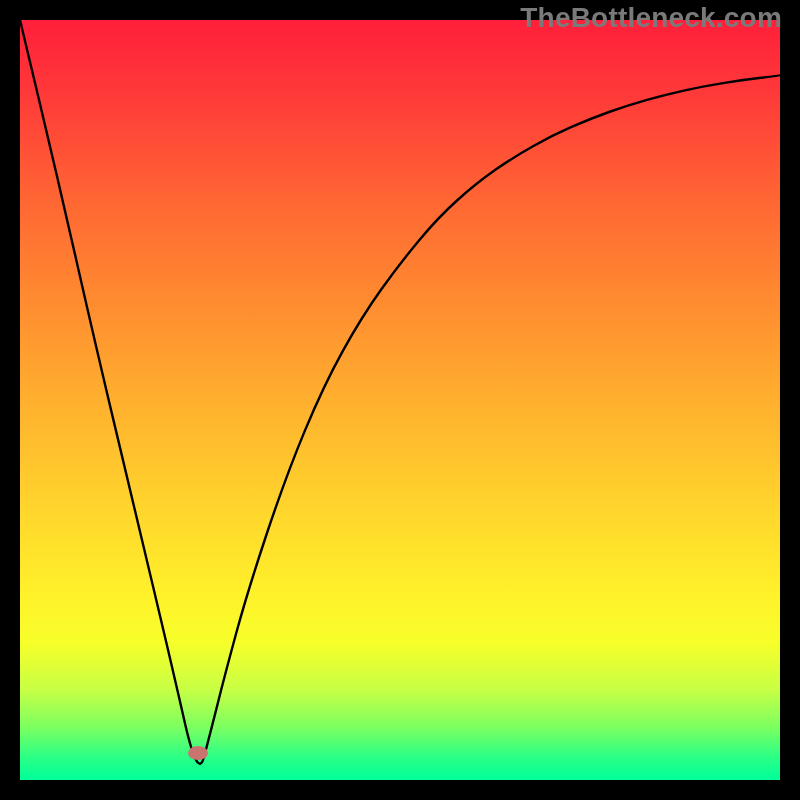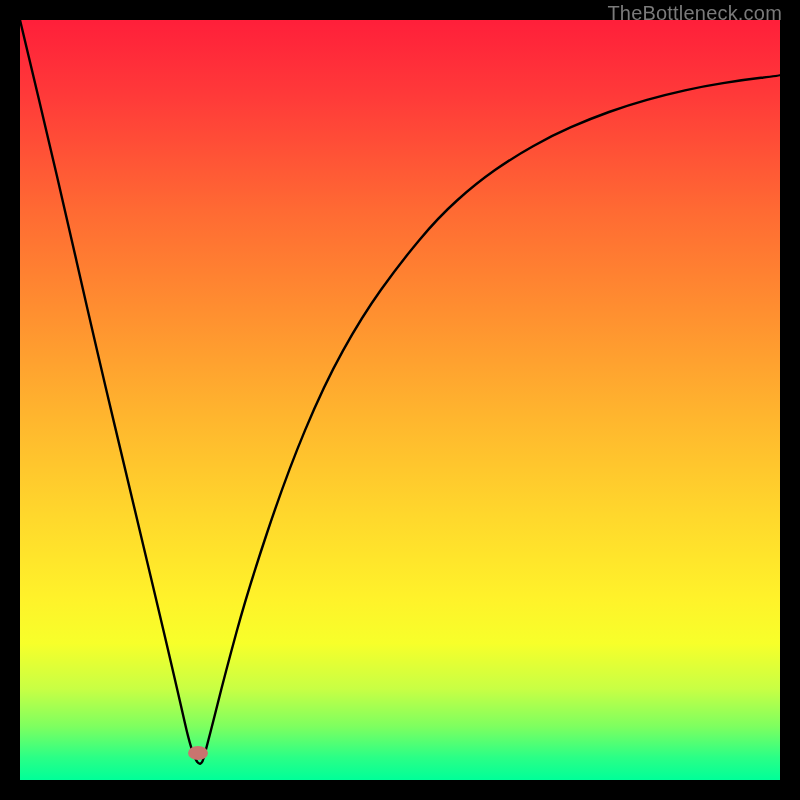--- a/index.html
+++ b/index.html
@@ -41,22 +41,22 @@
       #7dff60 93%,
       #2bff86 97%,
       #00ff99 100%
     );
   }
   .watermark {
     position: absolute;
     top: 2px;
     right: 18px;
     color: #7a7a7a;
-    font-size: 20px;
-    font-weight: 400;
+    font-size: 28px;
+    font-weight: 700;
     letter-spacing: 0.2px;
     user-select: none;
   }
   svg.curve {
     position: absolute;
     top: 20px;
     left: 20px;
     width: 760px;
     height: 760px;
     overflow: visible;

